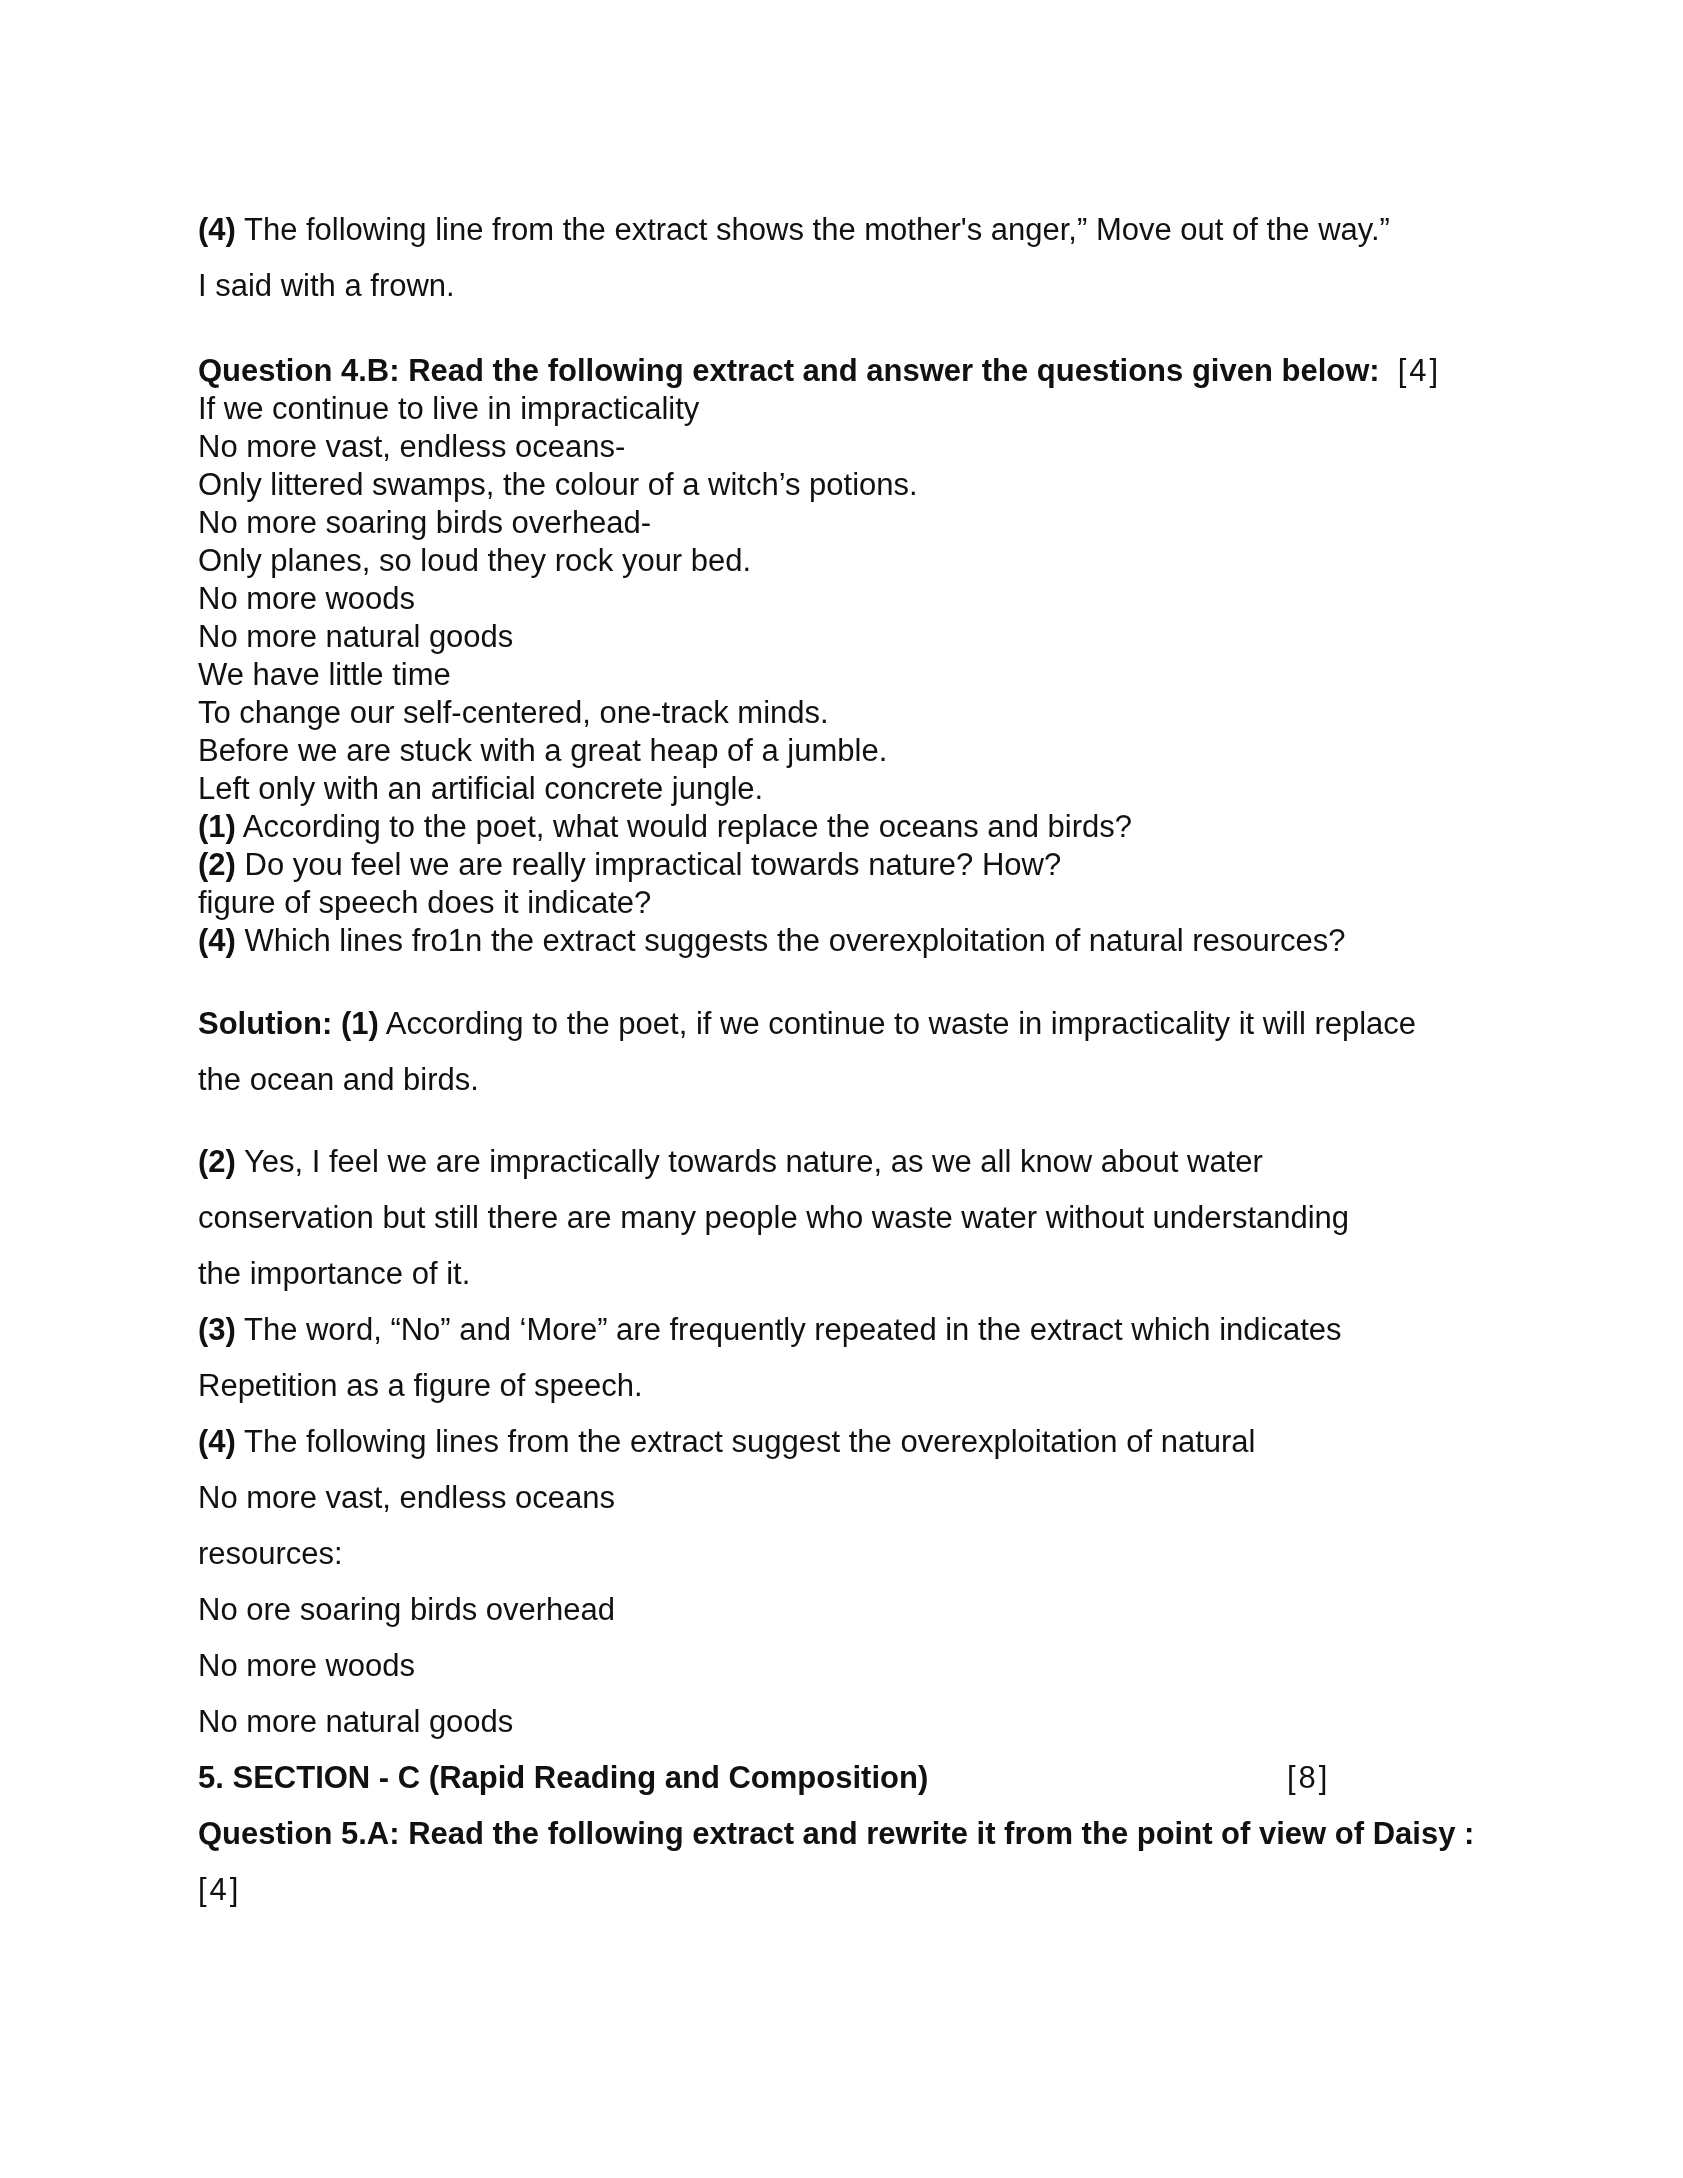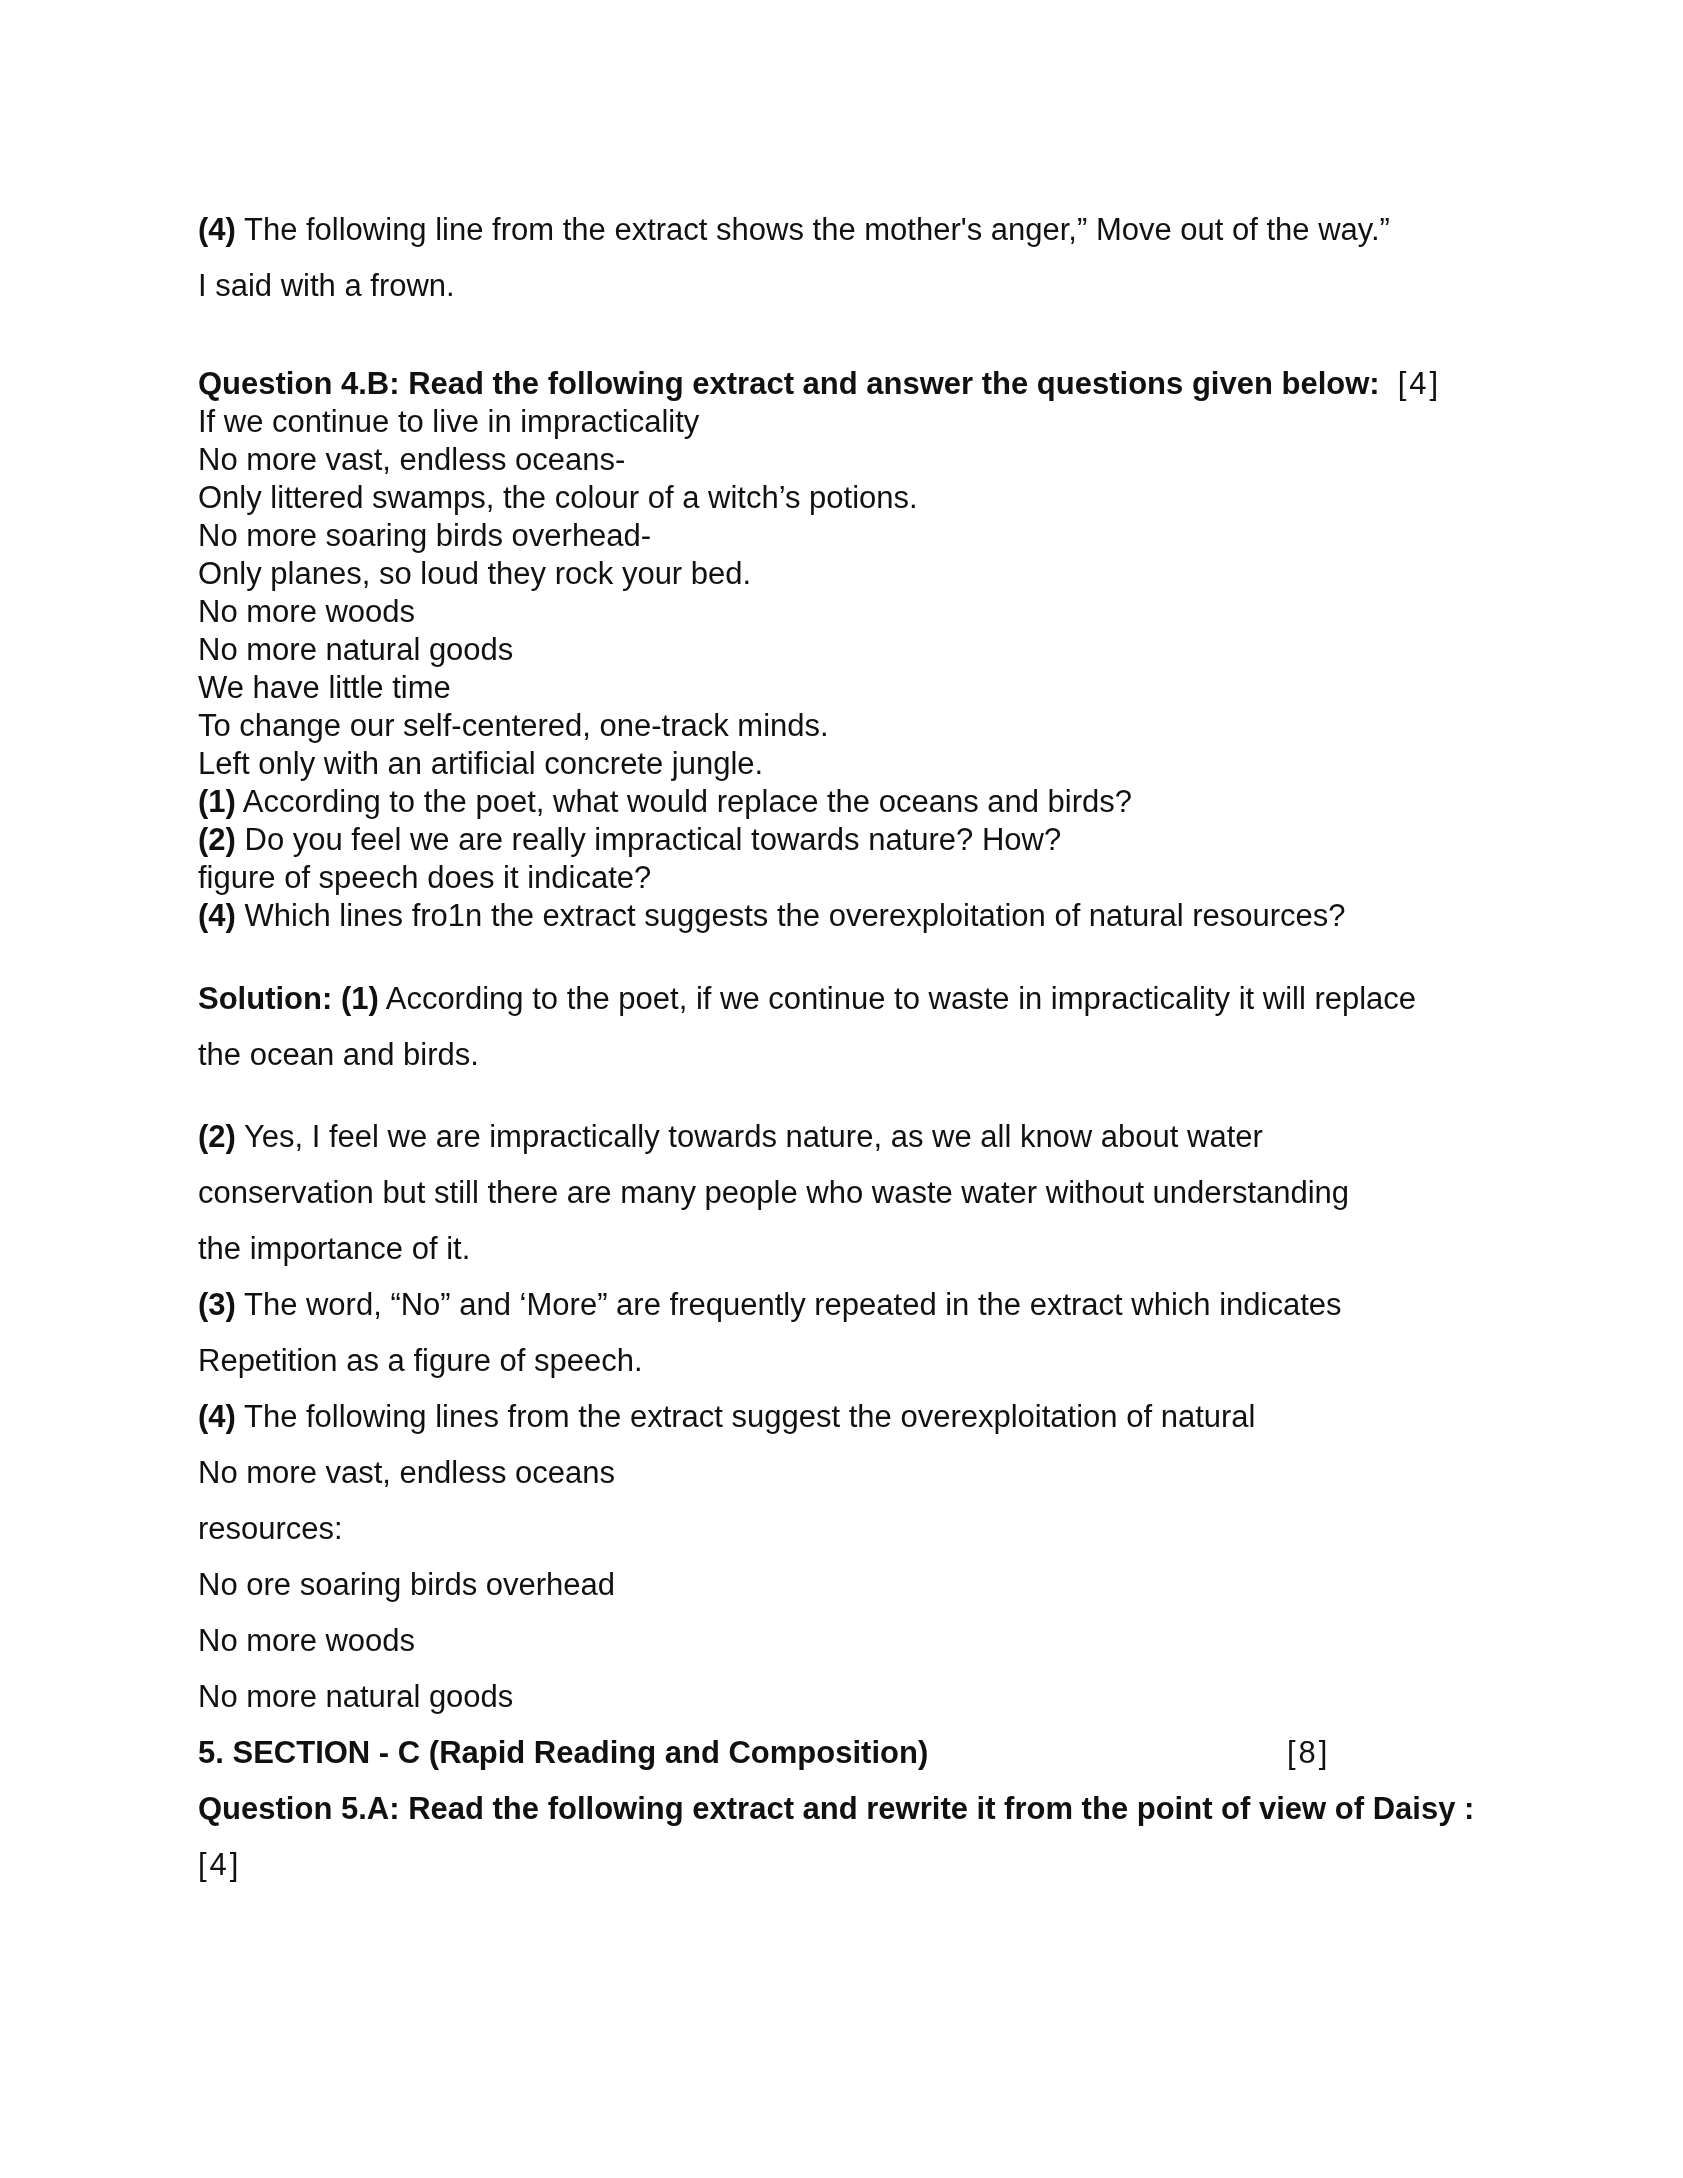--- a/index.html
+++ b/index.html
@@ -20,21 +20,21 @@
     height: 2178px;
     padding: 202px 168px 0 198px;
     font-size: 31px;
     overflow: hidden;
   }
   .b { font-weight: 700; }
   
   .loose .line { line-height: 56px; white-space: nowrap; }
   
   .tight .line { line-height: 38px; white-space: nowrap; }
-  .tight { margin-top: 51px; }
+  .tight { margin-top: 38px; }
   .solution { margin-top: 36px; }
   .spacer { height: 26px; }
   .marks-inline {
     font-weight: 400;
     letter-spacing: 3px;
     margin-left: 18px;
   }
   .row { position: relative; }
   .marks-right {
     position: absolute;
@@ -59,20 +59,21 @@
 
     <div class="line">If we continue to live in impracticality</div>
     <div class="line">No more vast, endless oceans-</div>
     <div class="line">Only littered swamps, the colour of a witch’s potions.</div>
     <div class="line">No more soaring birds overhead-</div>
     <div class="line">Only planes, so loud they rock your bed.</div>
     <div class="line">No more woods</div>
     <div class="line">No more natural goods</div>
     <div class="line">We have little time</div>
     <div class="line">To change our self-centered, one-track minds.</div>
+    <div class="line">Before we are stuck with a great heap of a jumble.</div>
     <div class="line">Left only with an artificial concrete jungle.</div>
 
     <div class="line"><span class="b">(1)</span> <span>According to the poet, what would replace the oceans and birds?</span></div>
     <div class="line"><span class="b">(2)</span> <span>Do you feel we are really impractical towards nature? How?</span></div>
     <div class="line"><span>figure of speech does it indicate?</span></div>
     <div class="line"><span class="b">(4)</span> <span>Which lines fro1n the extract suggests the overexploitation of natural resources?</span></div>
   </div>
 
   <div class="loose solution">
     <div class="line"><span class="b">Solution: (1)</span> <span>According to the poet, if we continue to waste in impracticality it will replace</span></div>

